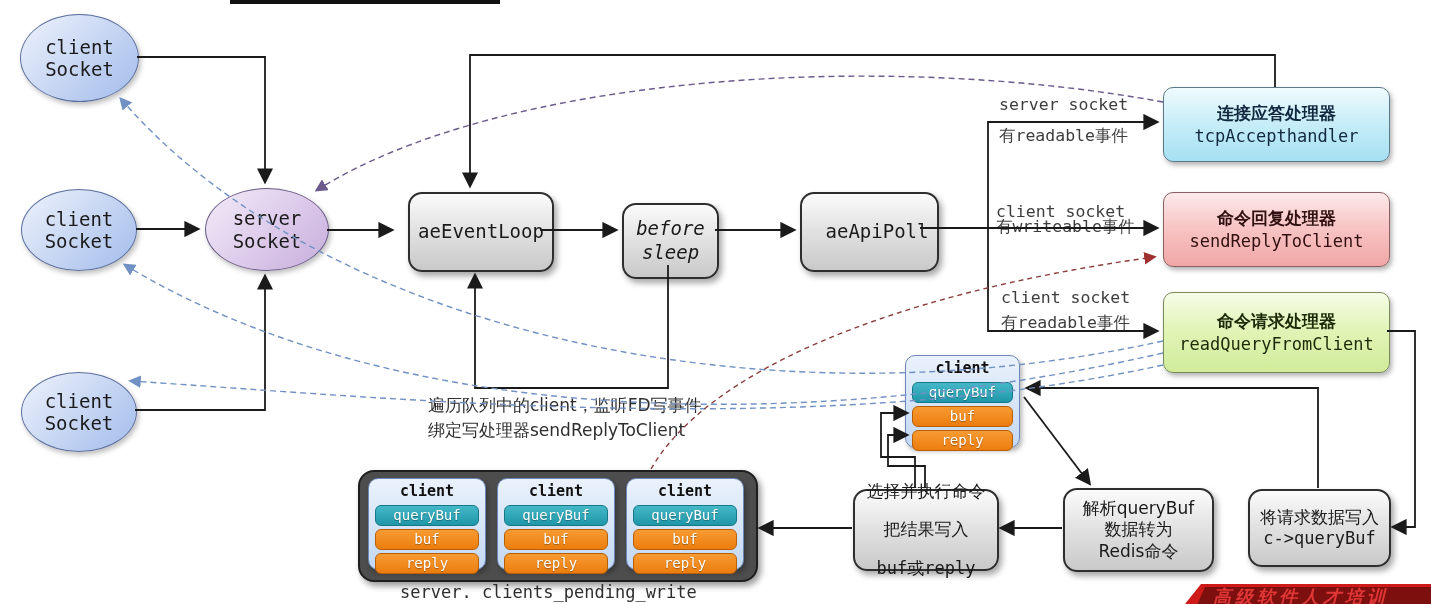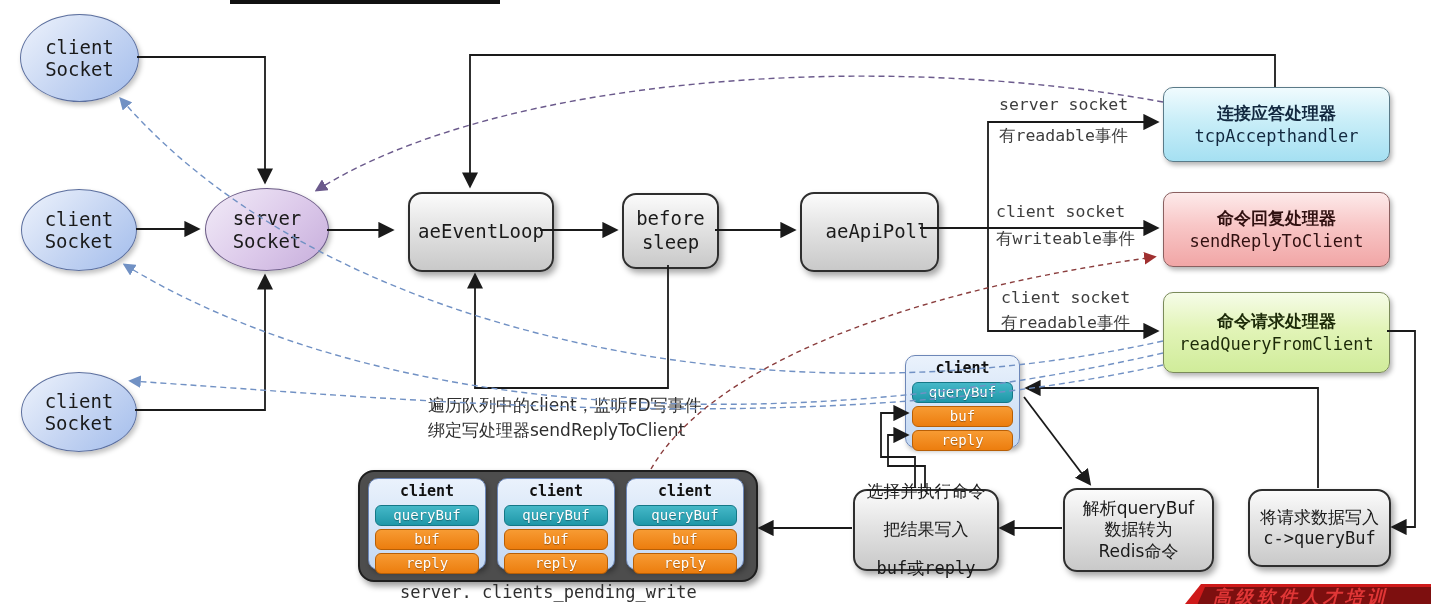--- a/index.html
+++ b/index.html
@@ -82,21 +82,21 @@
     <span>Socket</span>
   </div>
   <div class="ellipse purple" style="left:205px;top:188px;width:122px;height:81px;">
     <span>server</span>
     <span>Socket</span>
   </div>
 
   <div class="gbox big" style="left:408px;top:192px;width:142px;height:76px;">
     <span class="l">aeEventLoop</span>
   </div>
-  <div class="gbox big" style="left:622px;top:193px;width:93px;height:72px;">
+  <div class="gbox big" style="left:622px;top:203px;width:93px;height:72px;font-style:italic;">
     <span class="l">before</span>
     <span class="l">sleep</span>
   </div>
   <div class="gbox big" style="left:800px;top:192px;width:120px;height:76px;padding-left:15px;">
     <span class="l">aeApiPoll</span>
   </div>
 
   <div class="gbox small" style="left:853px;top:489px;width:142px;height:78px;gap:17px;">
     <span class="l">选择并执行命令</span>
     <span class="l">把结果写入</span>
@@ -121,21 +121,21 @@
     <span class="n">sendReplyToClient</span>
   </div>
   <div class="handler h-green" style="left:1163px;top:292px;width:225px;height:79px;">
     <span class="t">命令请求处理器</span>
     <span class="n">readQueryFromClient</span>
   </div>
 
   <div class="evlabel" style="left:999px;top:95px;">server socket</div>
   <div class="evlabel" style="left:999px;top:125px;">有readable事件</div>
   <div class="evlabel" style="left:996px;top:202px;">client socket</div>
-  <div class="evlabel" style="left:996px;top:228px;">有writeable事件</div>
+  <div class="evlabel" style="left:996px;top:216px;">有writeable事件</div>
   <div class="evlabel" style="left:1001px;top:288px;">client socket</div>
   <div class="evlabel" style="left:1001px;top:312px;">有readable事件</div>
 
   <div class="caption" style="left:428px;top:394px;font-size:17px;color:#2e2e2e;">遍历队列中的client，监听FD写事件</div>
   <div class="caption" style="left:428px;top:419px;font-size:17px;color:#2e2e2e;">绑定写处理器sendReplyToClient</div>
 
   <div class="cstruct" style="left:905px;top:355px;width:115px;height:93px;">
     <div class="hd">client</div>
     <div class="bar teal">queryBuf</div>
     <div class="bar orange">buf</div>

